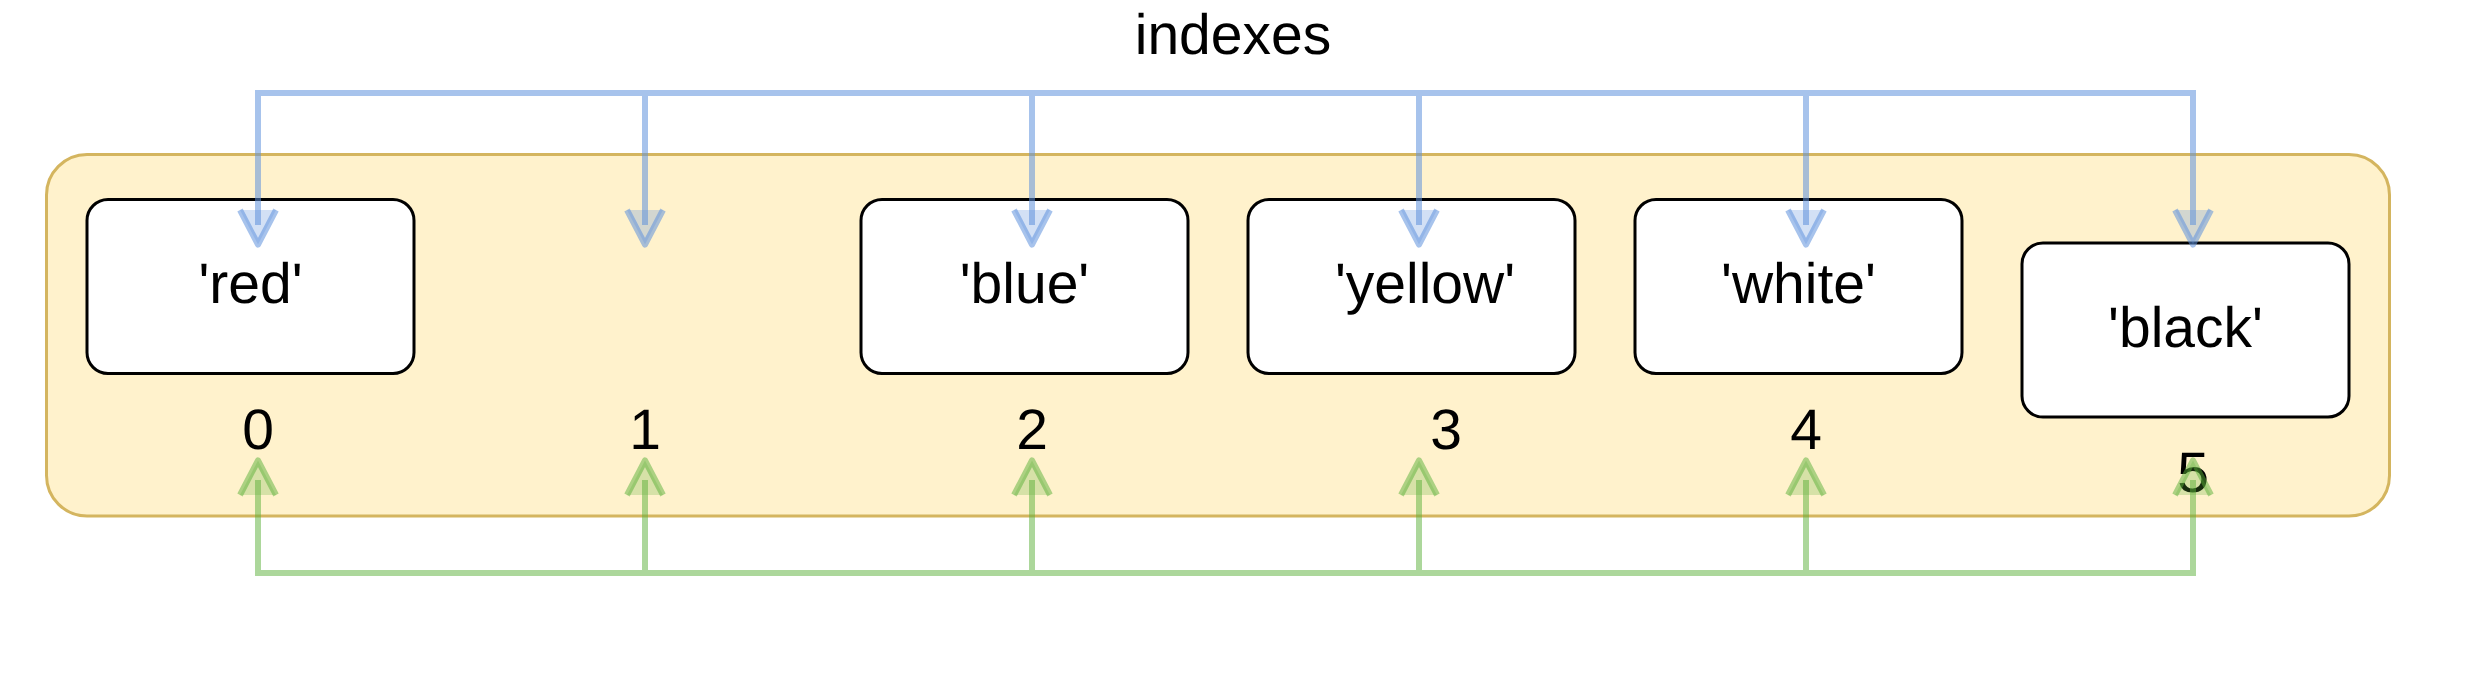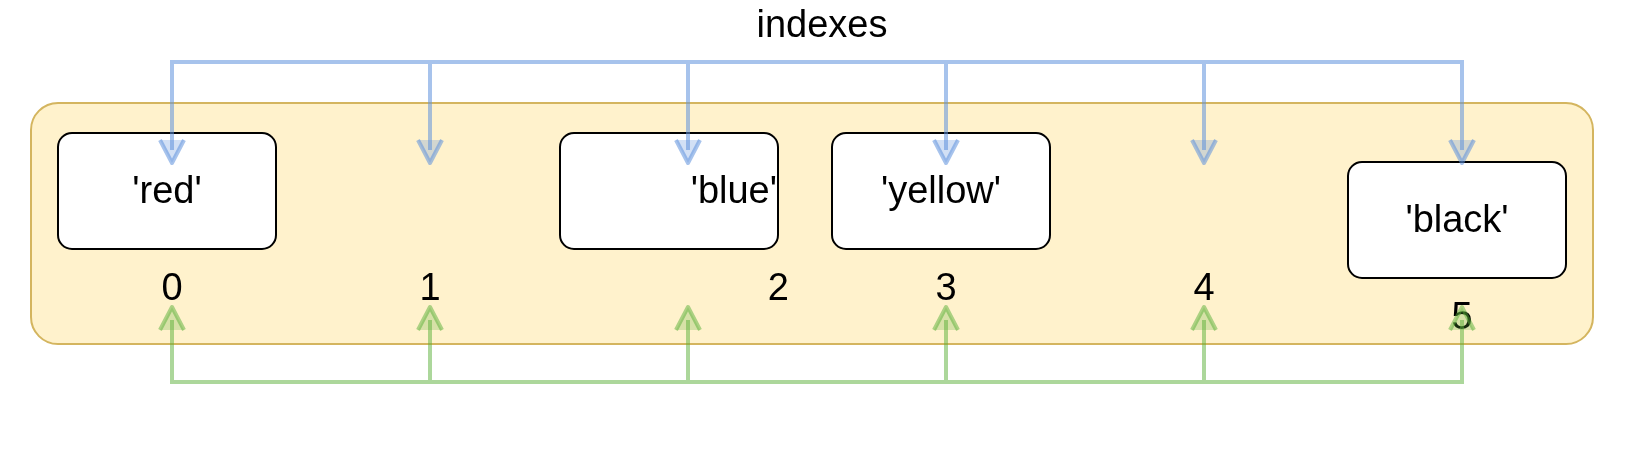--- a/index.html
+++ b/index.html
@@ -53,22 +53,22 @@
     top: 267px;
     width: 230px;
     height: 40px;
     text-align: center;
     line-height: 40px;
     font-size: 38px;
   }
   
   .slot-0 { left: 57px; }
   .slot-1 { left: 315px; }
-  .slot-2 { left: 559px; text-align: right; }
-  .slot-3 { left: 831px; }
+  .slot-2 { left: 573px; }
+  .slot-3 { left: 831px; padding-left: 18px; }
   .slot-4 { left: 1089px; }
   .slot-5 { left: 1347px; margin-top: 29px; }
   .arrow-layer {
     position: absolute;
     left: 0; top: 0;
     width: 1644px;
     height: 454px;
     pointer-events: none;
   }
 </style>
@@ -77,20 +77,21 @@
 
 <div class="stage">
 
   <div class="top-label">indexes</div>
 
   <div class="container-box"></div>
 
   <div class="cell slot-0">'red'</div>
   <div class="cell slot-2">'blue'</div>
   <div class="cell slot-3">'yellow'</div>
+  <div class="cell slot-4">'white'</div>
   <div class="cell slot-5">'black'</div>
 
   <div class="idx slot-0">0</div>
   <div class="idx slot-1">1</div>
   <div class="idx slot-2">2</div>
   <div class="idx slot-3">3</div>
   <div class="idx slot-4">4</div>
   <div class="idx slot-5">5</div>
 
   <svg class="arrow-layer" viewBox="0 0 1644 454" xmlns="http://www.w3.org/2000/svg">

